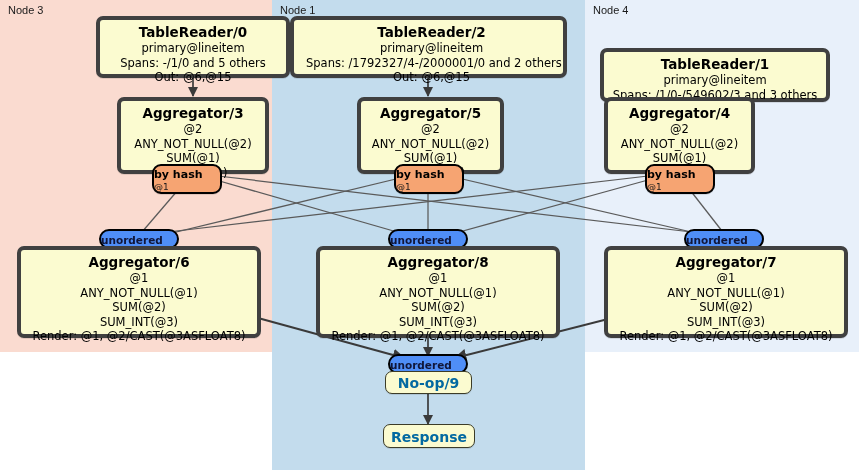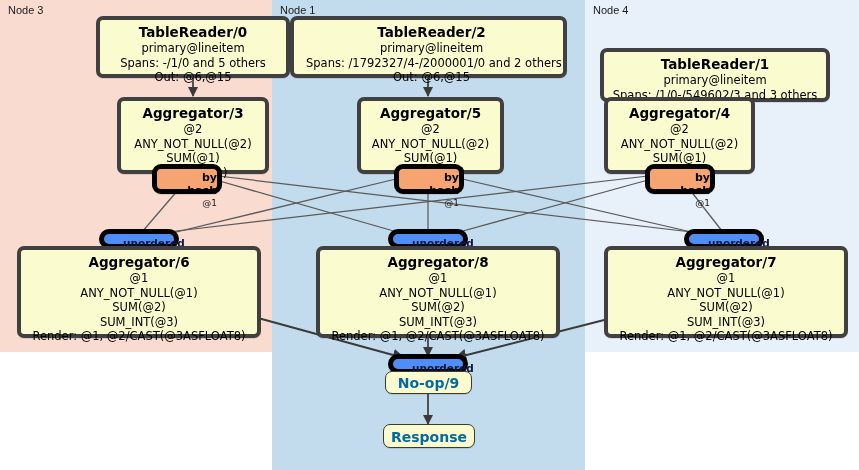--- a/index.html
+++ b/index.html
@@ -59,25 +59,24 @@
     display: block;
   }
   .proc-line {
     display: block;
     white-space: nowrap;
   }
   .badge {
     position: absolute;
     box-sizing: border-box;
     border-radius: 9px;
-    text-align: right;
-    font-family: "DejaVu Sans", sans-serif;
-    border: 5px solid #000000;
+    text-align: left;
+    font-family: "DejaVu Sans", sans-serif;
+    border: 2px solid #000000;
     box-shadow: 0 1px 0 rgba(0,0,0,0.10);
-    padding-left: 19px;
   }
   .badge-hash {
     background: #f6a472;
     border-radius: 9px;
     padding-top: 2px;
   }
   .badge-hash .badge-main {
     display: block;
     font-weight: bold;
     font-size: 11px;

